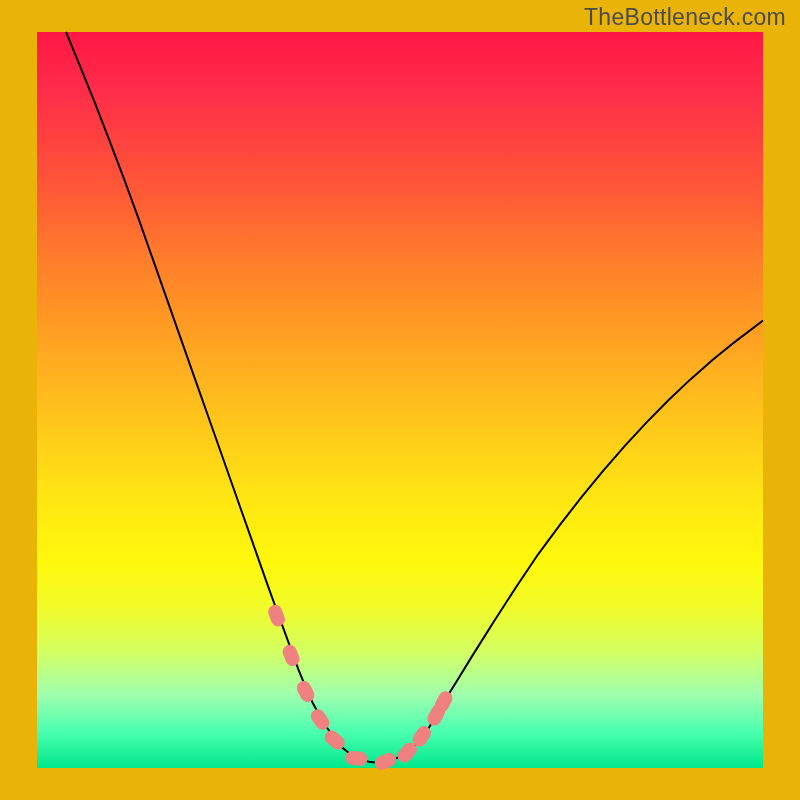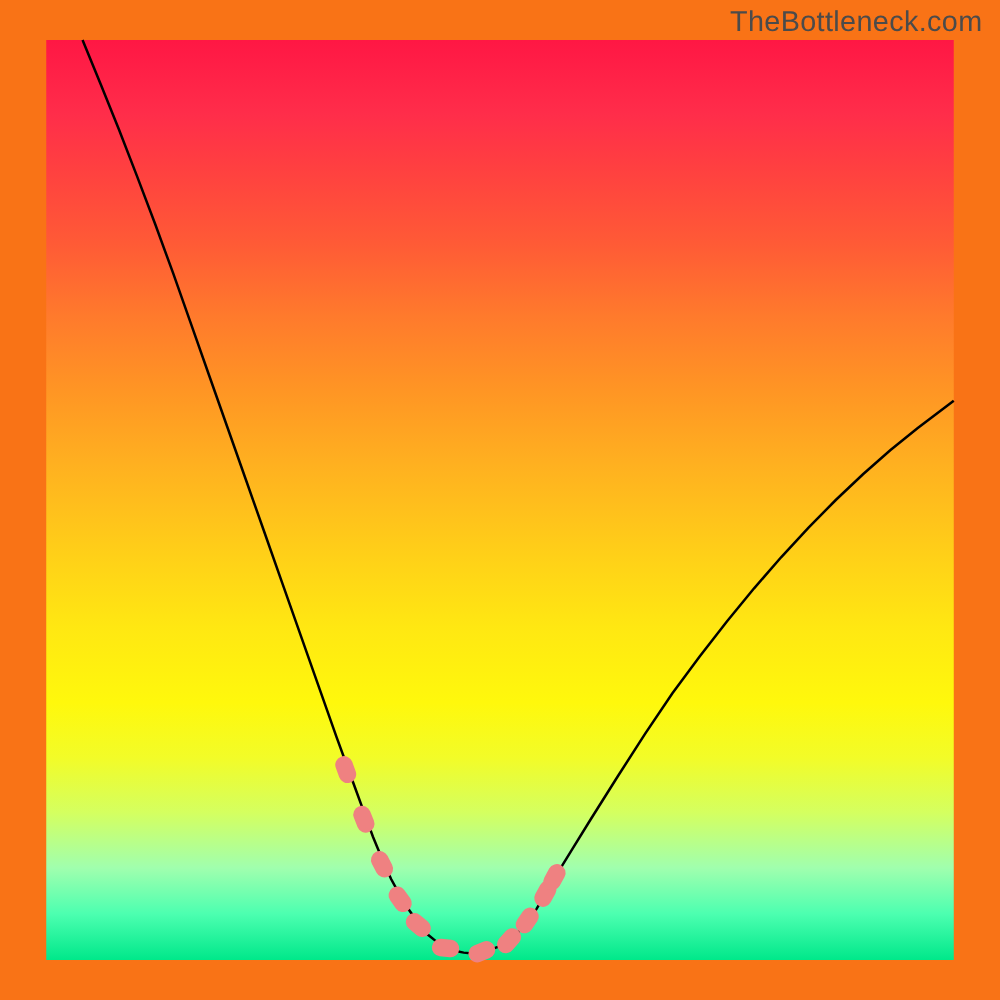--- a/index.html
+++ b/index.html
@@ -3,21 +3,21 @@
 <meta charset="utf-8">
 <style>
   * { margin: 0; padding: 0; box-sizing: border-box; }
   html, body { width: 800px; height: 800px; overflow: hidden; }
   body { background: #000; font-family: Arial, Helvetica, sans-serif; }
 
   .frame {
     position: absolute;
     top: 0; left: 0;
     width: 800px; height: 800px;
-    background: #f97316;
+    background: #eab308;
   }
 
   .plot-area {
     position: absolute;
     background: linear-gradient(to bottom,
       #ff1744 0%,
       #ff2d4a 8%,
       #ff4040 14%,
       #ff5a36 22%,
       #ff7a2c 30%,

